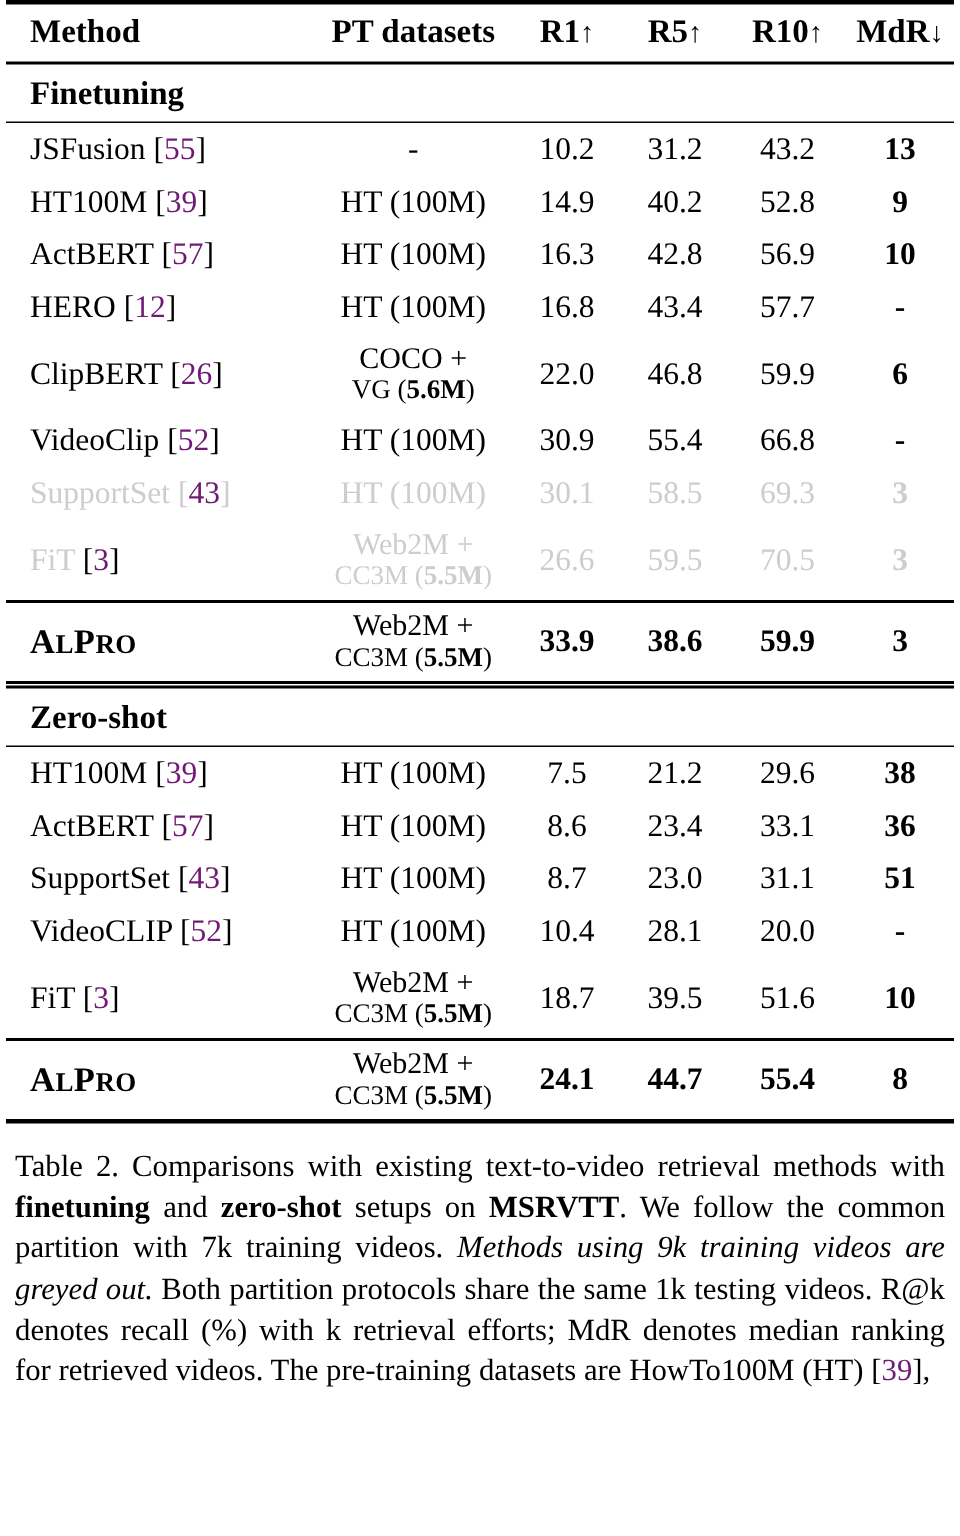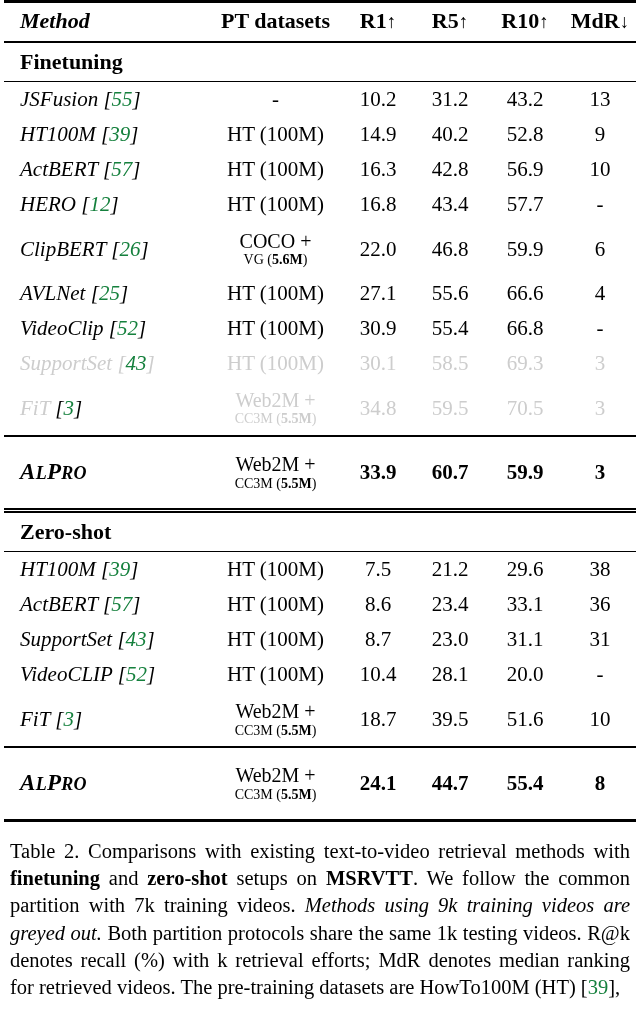--- a/index.html
+++ b/index.html
@@ -65,33 +65,33 @@
 
   
   td.sep-left, th.sep-left {
     border-left: 1.6px solid #000;
   }
 
   .cell-method {
     text-align: left;
     padding-left: 16px !important;
     white-space: nowrap;
-    font-style: italic;
   }
   .cell-pt {
     text-align: center;
     white-space: nowrap;
   }
   .cell-num {
     text-align: center;
     white-space: nowrap;
   }
   .cell-mdr {
     text-align: center;
     white-space: nowrap;
+    font-weight: bold;
   }
 
   tr.body-row td { height: 35px; }
   tr.body-row-tall td { height: 54px; }
 
   
   tr.head-row th {
     font-weight: bold;
     font-size: 22px;
     height: 36px;
@@ -110,39 +110,39 @@
     font-size: 22px;
     text-align: left;
     padding-left: 16px !important;
   }
 
   
   .greyed { color: #cdcdcd; }
   .greyed .cite-bracket { color: #cdcdcd; margin-top: 25px; }
 
   .cite-bracket { color: #000; }
-  .cite-num { color: #15803d; }
+  .cite-num { color: #701a75; }
 
   
   .greyed.black-brackets .cite-bracket { color: #000; }
 
   
   .pt-two {
     display: block;
     line-height: 1.08;
     text-align: center;
   }
   .pt-line1 { font-size: 20px; display: block; }
-  .pt-line2 { font-size: 14px; display: block; }
+  .pt-line2 { font-size: 18px; display: block; }
   .pt-bold  { font-weight: bold; }
 
   
   tr.alpro-row td {
     font-weight: bold;
-    height: 71px;
+    height: 52px;
   }
   .smallcaps-first { font-size: 23px; }
   .smallcaps-rest  { font-size: 18px; }
   .alpro-name { letter-spacing: 0.3px; }
 
   
   .caption {
     margin-top: 16px;
     padding: 0 6px 0 6px;
     font-size: 20.5px;
@@ -256,28 +256,20 @@
             <span class="pt-line1">COCO +</span>
             <span class="pt-line2"><span>VG (</span><span class="pt-bold">5.6M</span><span>)</span></span>
           </span>
         </td>
         <td class="cell-num sep-left">22.0</td>
         <td class="cell-num">46.8</td>
         <td class="cell-num">59.9</td>
         <td class="cell-mdr">6</td>
       </tr>
 
-      <tr class="body-row">
-        <td class="cell-method"><span>AVLNet</span> <span class="cite-bracket">[<span class="cite-num">25</span>]</span></td>
-        <td class="cell-pt">HT (100M)</td>
-        <td class="cell-num sep-left">27.1</td>
-        <td class="cell-num">55.6</td>
-        <td class="cell-num">66.6</td>
-        <td class="cell-mdr">4</td>
-      </tr>
 
       <tr class="body-row">
         <td class="cell-method"><span>VideoClip</span> <span class="cite-bracket">[<span class="cite-num">52</span>]</span></td>
         <td class="cell-pt">HT (100M)</td>
         <td class="cell-num sep-left">30.9</td>
         <td class="cell-num">55.4</td>
         <td class="cell-num">66.8</td>
         <td class="cell-mdr">-</td>
       </tr>
 
@@ -291,21 +283,21 @@
       </tr>
 
       <tr class="body-row-tall greyed black-brackets">
         <td class="cell-method"><span>FiT</span> <span class="cite-bracket">[<span class="cite-num">3</span>]</span></td>
         <td class="cell-pt">
           <span class="pt-two">
             <span class="pt-line1">Web2M +</span>
             <span class="pt-line2"><span>CC3M (</span><span class="pt-bold">5.5M</span><span>)</span></span>
           </span>
         </td>
-        <td class="cell-num sep-left">34.8</td>
+        <td class="cell-num sep-left">26.6</td>
         <td class="cell-num">59.5</td>
         <td class="cell-num">70.5</td>
         <td class="cell-mdr">3</td>
       </tr>
 
       <tr class="rule-row">
         <td colspan="6">
             <div class="rule-thin"></div>
           </td>
       </tr>
@@ -314,21 +306,21 @@
         <td class="cell-method">
           <span class="alpro-name"><span class="smallcaps-first">A</span><span class="smallcaps-rest">L</span><span class="smallcaps-first">P</span><span class="smallcaps-rest">RO</span></span>
         </td>
         <td class="cell-pt">
           <span class="pt-two">
             <span class="pt-line1" style="font-weight:normal">Web2M +</span>
             <span class="pt-line2" style="font-weight:normal"><span>CC3M (</span><span class="pt-bold">5.5M</span><span>)</span></span>
           </span>
         </td>
         <td class="cell-num sep-left">33.9</td>
-        <td class="cell-num">60.7</td>
+        <td class="cell-num">38.6</td>
         <td class="cell-num">59.9</td>
         <td class="cell-mdr">3</td>
       </tr>
 
       <tr class="rule-row">
         <td colspan="6">
             <div class="rule-double"></div>
           </td>
       </tr>
 
@@ -358,21 +350,21 @@
         <td class="cell-num">33.1</td>
         <td class="cell-mdr">36</td>
       </tr>
 
       <tr class="body-row">
         <td class="cell-method"><span>SupportSet</span> <span class="cite-bracket">[<span class="cite-num">43</span>]</span></td>
         <td class="cell-pt">HT (100M)</td>
         <td class="cell-num sep-left">8.7</td>
         <td class="cell-num">23.0</td>
         <td class="cell-num">31.1</td>
-        <td class="cell-mdr">31</td>
+        <td class="cell-mdr">51</td>
       </tr>
 
 
       <tr class="body-row">
         <td class="cell-method"><span>VideoCLIP</span> <span class="cite-bracket">[<span class="cite-num">52</span>]</span></td>
         <td class="cell-pt">HT (100M)</td>
         <td class="cell-num sep-left">10.4</td>
         <td class="cell-num">28.1</td>
         <td class="cell-num">20.0</td>
         <td class="cell-mdr">-</td>

